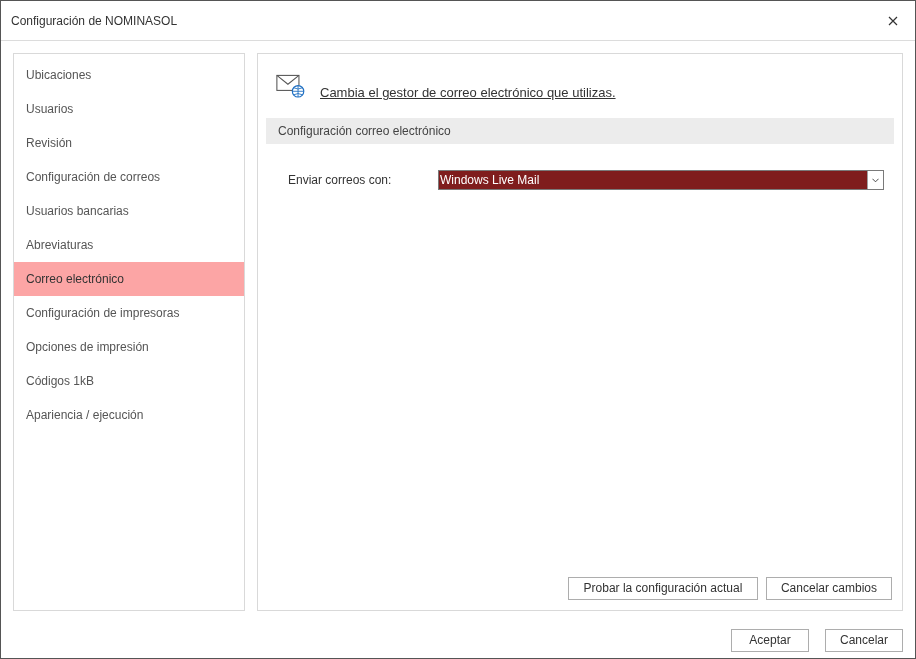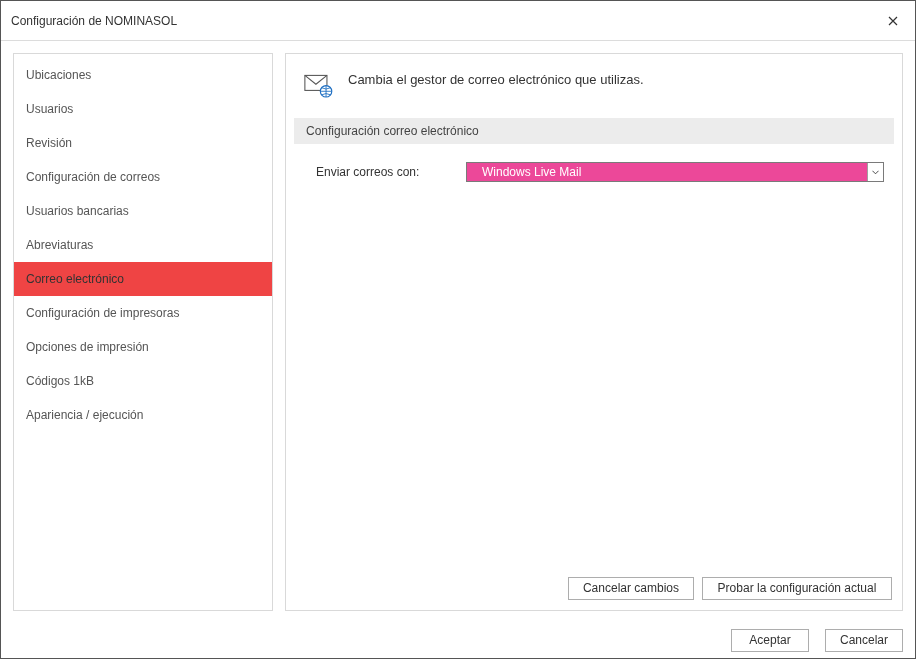--- a/index.html
+++ b/index.html
@@ -35,89 +35,90 @@
     cursor: pointer;
   }
   .titlebar .close svg { width: 10px; height: 10px; }
   .content {
     display: flex;
     padding: 12px;
     gap: 12px;
     height: 582px;
   }
   .sidebar {
-    width: 260px;
+    width: 232px;
     border: 1px solid #d9d9d9;
     background: #ffffff;
     padding: 4px 0;
   }
   .sidebar-item {
     padding: 10px 12px;
     color: #555;
     cursor: pointer;
     font-size: 12px;
   }
   .sidebar-item.selected {
-    background: #ef4444;
+    background: #fca5a5;
     color: #333;
   }
   .panel {
     flex: 1;
     border: 1px solid #d9d9d9;
     background: #ffffff;
     display: flex;
     flex-direction: column;
     position: relative;
   }
   .panel-header {
     display: flex;
-    align-items: flex-start;
+    align-items: flex-end;
     gap: 14px;
     padding: 18px 18px 18px 18px;
+    text-decoration: underline;
   }
   .panel-header .icon {
     width: 30px;
     height: 28px;
     display: flex;
     align-items: center;
     justify-content: center;
   }
   .panel-header .desc {
     font-size: 13px;
     color: #333;
   }
   .section-title {
     background: #ececec;
     color: #444;
     font-size: 12px;
     padding: 6px 12px;
-    margin: 0 8px 0 8px;
+    margin: 0 8px 8px 8px;
   }
   .form-row {
     display: flex;
     align-items: center;
     padding: 18px 18px 0 30px;
     gap: 20px;
     justify-content: space-between;
   }
   .form-label {
     color: #333;
     width: 130px;
   }
   .combo {
     display: flex;
     flex: 1;
     height: 20px;
     border: 1px solid #7a7a7a;
   }
   .combo-value {
     flex: 1;
-    background: #ec4899;
+    background: #7f1d1d;
     color: #ffffff;
-    padding: 2px 15px;
+    padding: 2px 1px;
     font-size: 12px;
     line-height: 14px;
     overflow: hidden;
     white-space: nowrap;
   }
   .combo-btn {
     width: 16px;
     border-left: 1px solid #a0a0a0;
     background: #ffffff;
     display: flex;
@@ -204,22 +205,22 @@
         <div class="combo-value">Windows Live Mail</div>
         <div class="combo-btn">
           <svg viewBox="0 0 8 5">
               <path d="M0.5 0.5 L4 4 L7.5 0.5" fill="none" stroke="#333" stroke-width="1"></path>
             </svg>
         </div>
       </div>
     </div>
 
     <div class="panel-footer">
+      <div class="btn" style="min-width:190px;">Probar la configuración actual</div>
       <div class="btn" style="min-width:120px;">Cancelar cambios</div>
-      <div class="btn" style="min-width:190px;">Probar la configuración actual</div>
     </div>
   </div>
 
 </div>
 
 <div class="dialog-footer">
   <div class="btn">Aceptar</div>
   <div class="btn">Cancelar</div>
 </div>
 

